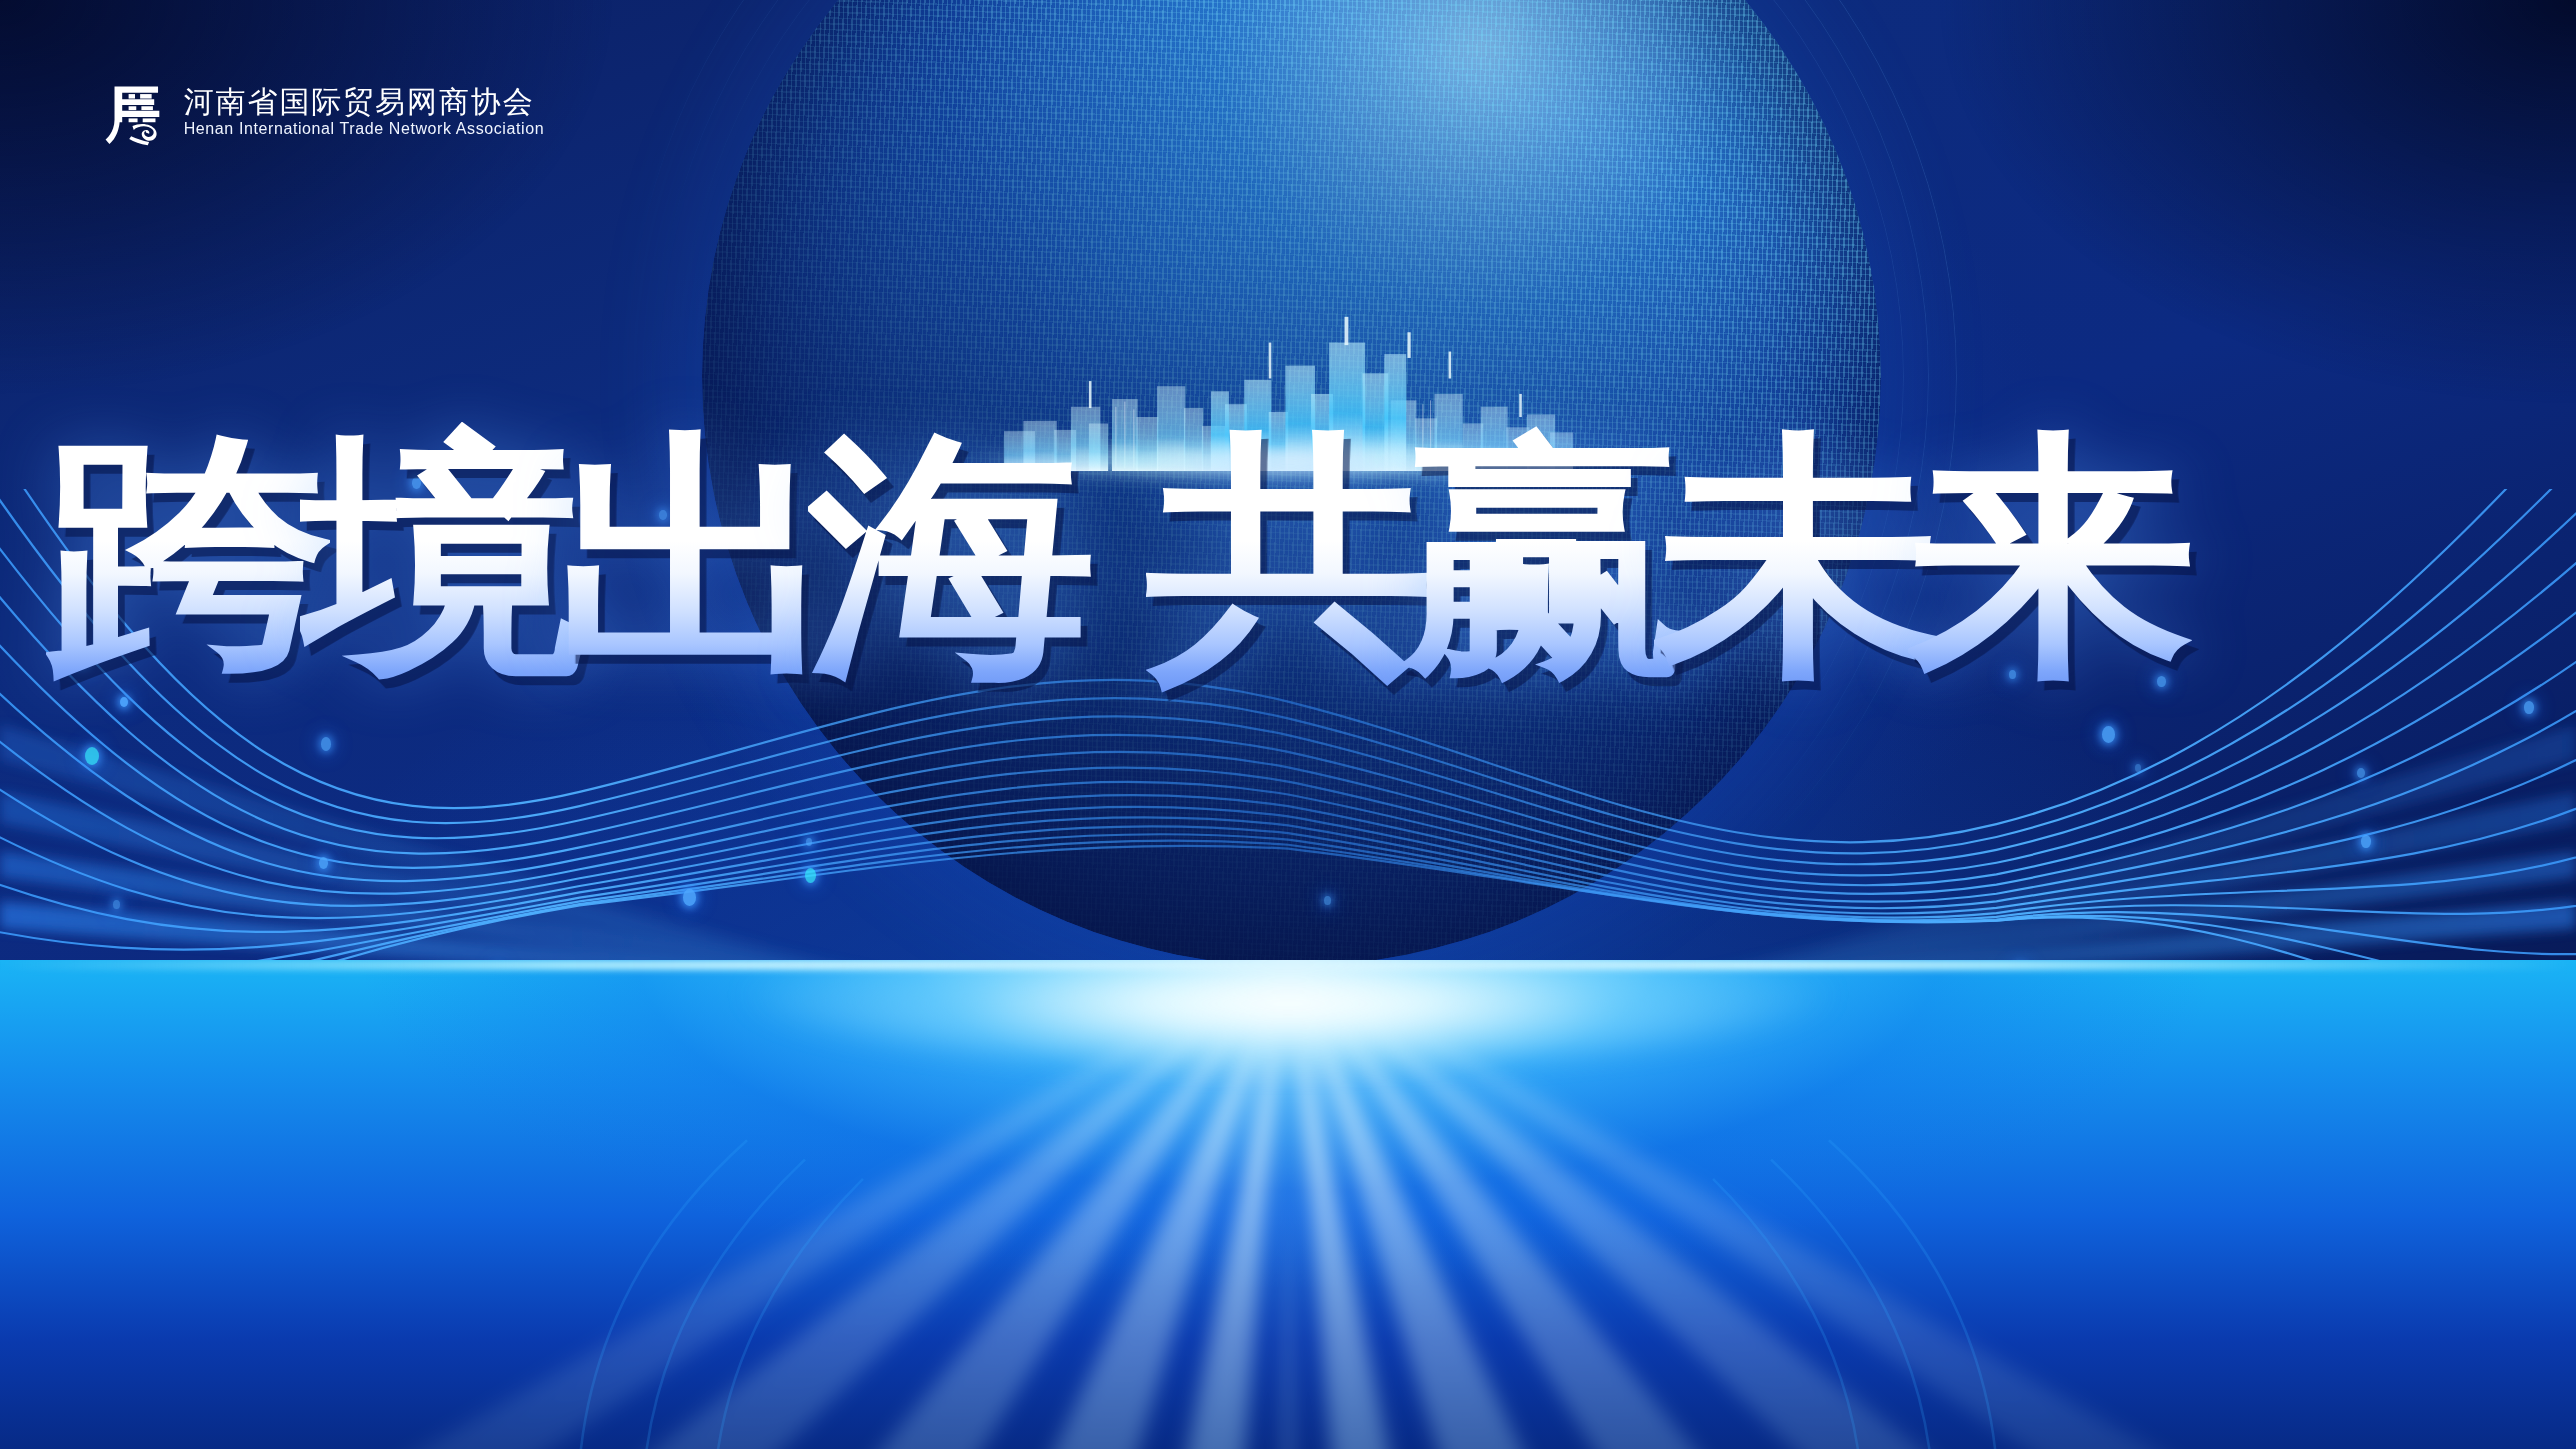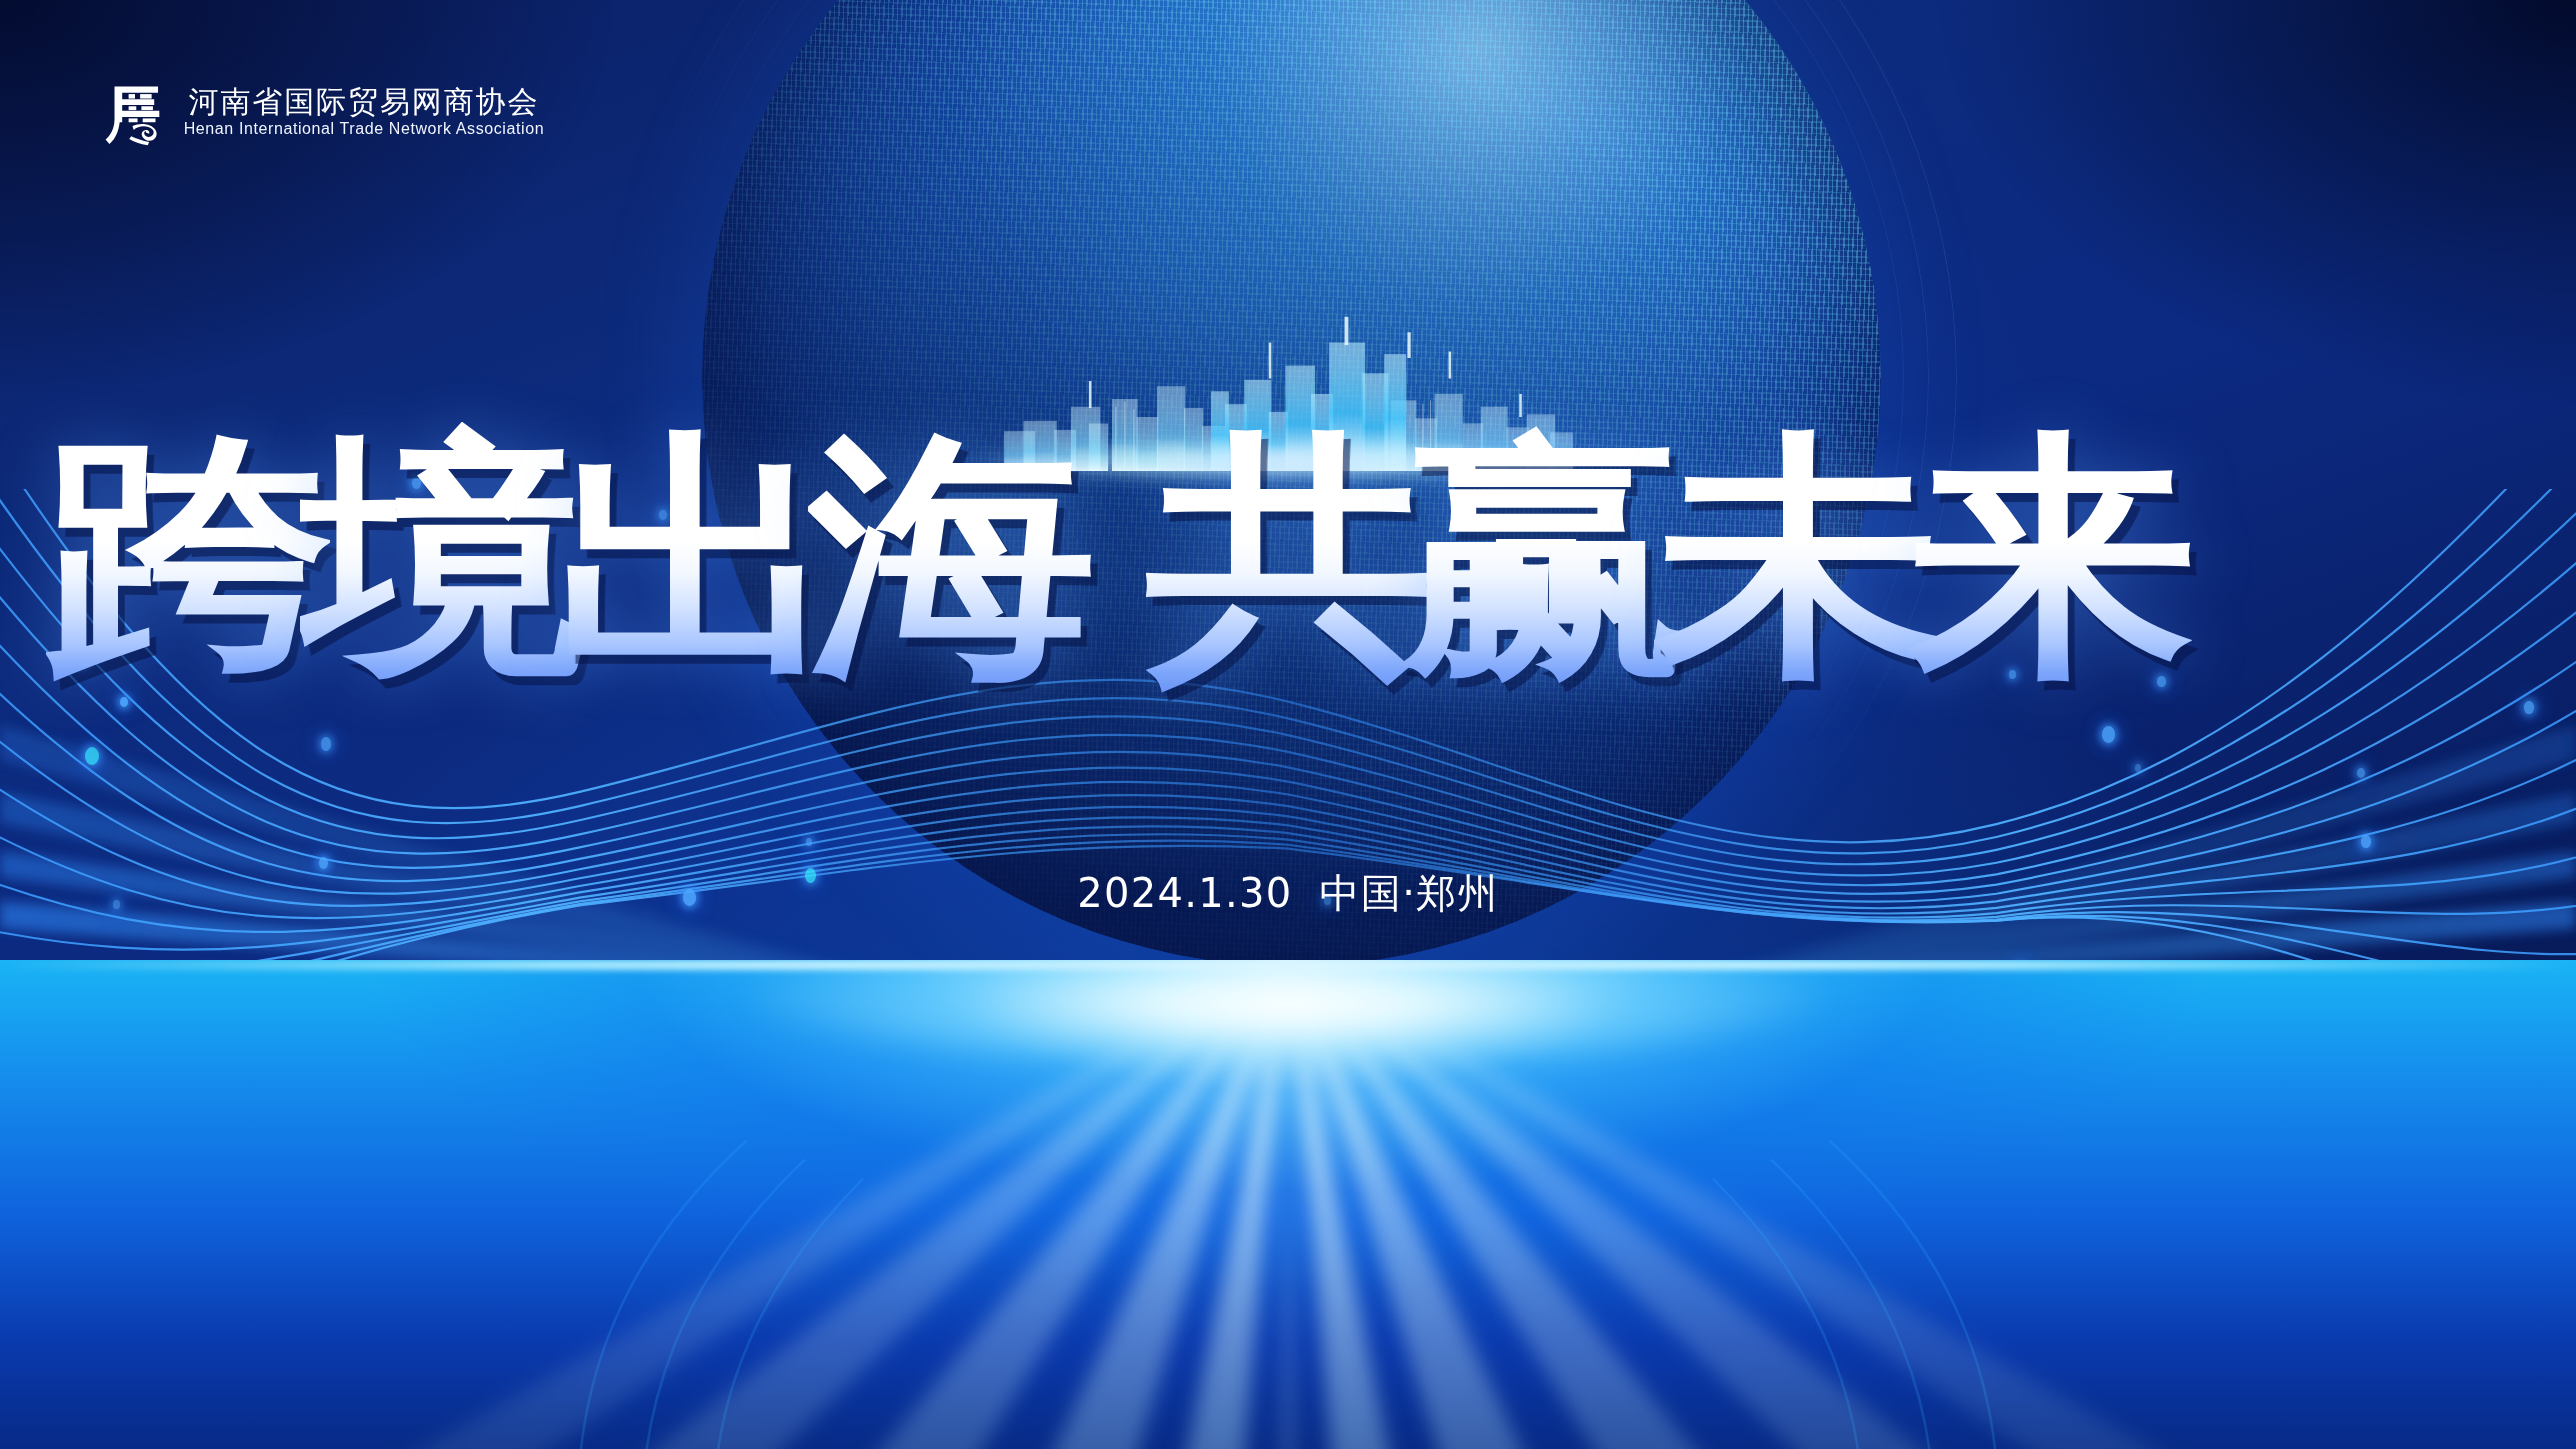--- a/index.html
+++ b/index.html
@@ -101,21 +101,21 @@
   .city{position:absolute; left:50%; transform:translateX(-50%); bottom:978px; width:580px; height:167px;}
   .city svg{display:block;}
   .citybase{
     position:absolute; left:50%; transform:translateX(-50%); bottom:966px;
     width:644px; height:45px;
     background:radial-gradient(ellipse at 50% 50%, rgba(255,255,255,0.95) 0%, rgba(190,245,255,0.6) 35%, rgba(90,200,255,0.0) 72%);
     filter:blur(7.7px);
   }
 
   
-  .logo{position:absolute; left:103px; top:77px; display:flex; align-items:center; gap:16.7px;text-align:center;}
+  .logo{position:absolute; left:103px; top:77px; display:flex; align-items:center; gap:16.7px;}
   .logo-mark{width:64px; height:70px; flex:0 0 auto;}
   .logo-text{display:flex; flex-direction:column; gap:3.2px;}
   .logo-cn{
     font-size:30px; line-height:1.05; color:#fff; letter-spacing:1.9px;
     font-family:"DejaVu Sans","Liberation Sans",sans-serif; white-space:nowrap; font-weight:400;
   }
   .logo-en{
     font-size:16px; line-height:1.05; color:#f0f5ff; letter-spacing:0.6px;
     white-space:nowrap; font-weight:400;
   }
@@ -409,18 +409,15 @@
 
   <div class="headline">
     <span class="hw">
       <span class="hchar">跨</span><span class="hchar">境</span><span class="hchar">出</span><span class="hchar">海</span>
     </span><span class="gap"></span><span class="hw">
       <span class="hchar">共</span><span class="hchar">赢</span><span class="hchar">未</span><span class="hchar">来</span>
     </span>
   </div>
 
 
-  <div class="datebar">
-    <span>2024.1.30</span><span class="sp"></span><span>中国·郑州</span>
-  </div>
 
 </div>
 
 
 </body></html>

